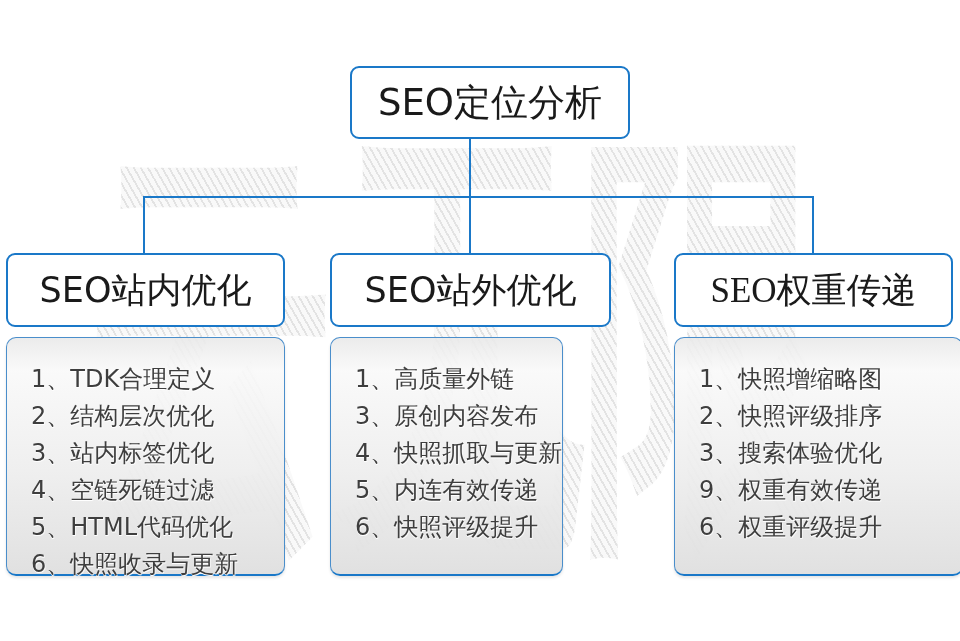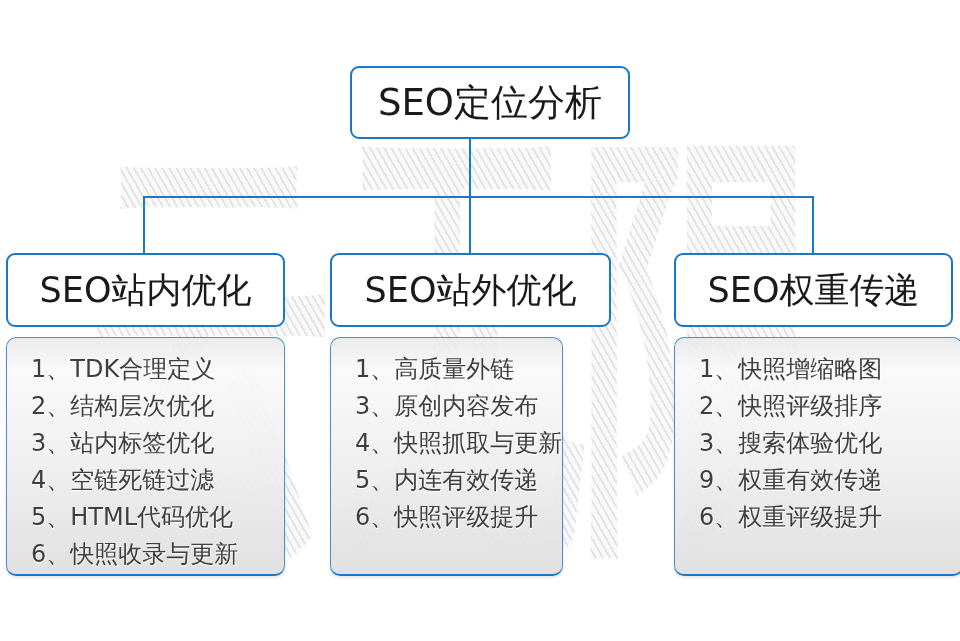--- a/index.html
+++ b/index.html
@@ -66,38 +66,38 @@
     font-size: 37px;
     margin-left: 20px;
   }
   .header-node {
     top: 253px;
     height: 74px;
     font-size: 35px;
   }
   .header-left  { left: 6px;   width: 279px; }
   .header-mid   { left: 330px; width: 281px; }
-  .header-right { left: 674px; width: 279px; }
+  .header-right { left: 674px; width: 279px; font-family: Liberation Serif, serif; }
 
   
   .list-box {
     position: absolute;
     top: 337px;
     height: 239px;
     z-index: 2;
     border: 1px solid #4a8ecb;
     border-bottom: 2px solid #1a78c8;
     border-radius: 10px;
     background: linear-gradient(180deg,
         rgba(233,233,233,0.88) 0%,
         rgba(249,249,249,0.90) 14%,
         rgba(238,238,238,0.92) 55%,
         rgba(223,223,223,0.95) 100%);
     box-shadow: 0 2px 3px rgba(0,0,0,0.10);
-    padding: 13px 12px 0 24px;
+    padding: 23px 12px 0 24px;
   }
   .list-left  { left: 6px;   width: 279px; }
   .list-mid   { left: 330px; width: 233px; }
   .list-right { left: 674px; width: 289px; }
 
   .list-box ul { list-style: none; }
   .list-box li {
     font-size: 24px;
     line-height: 37px;
     color: #3e3e3e;

